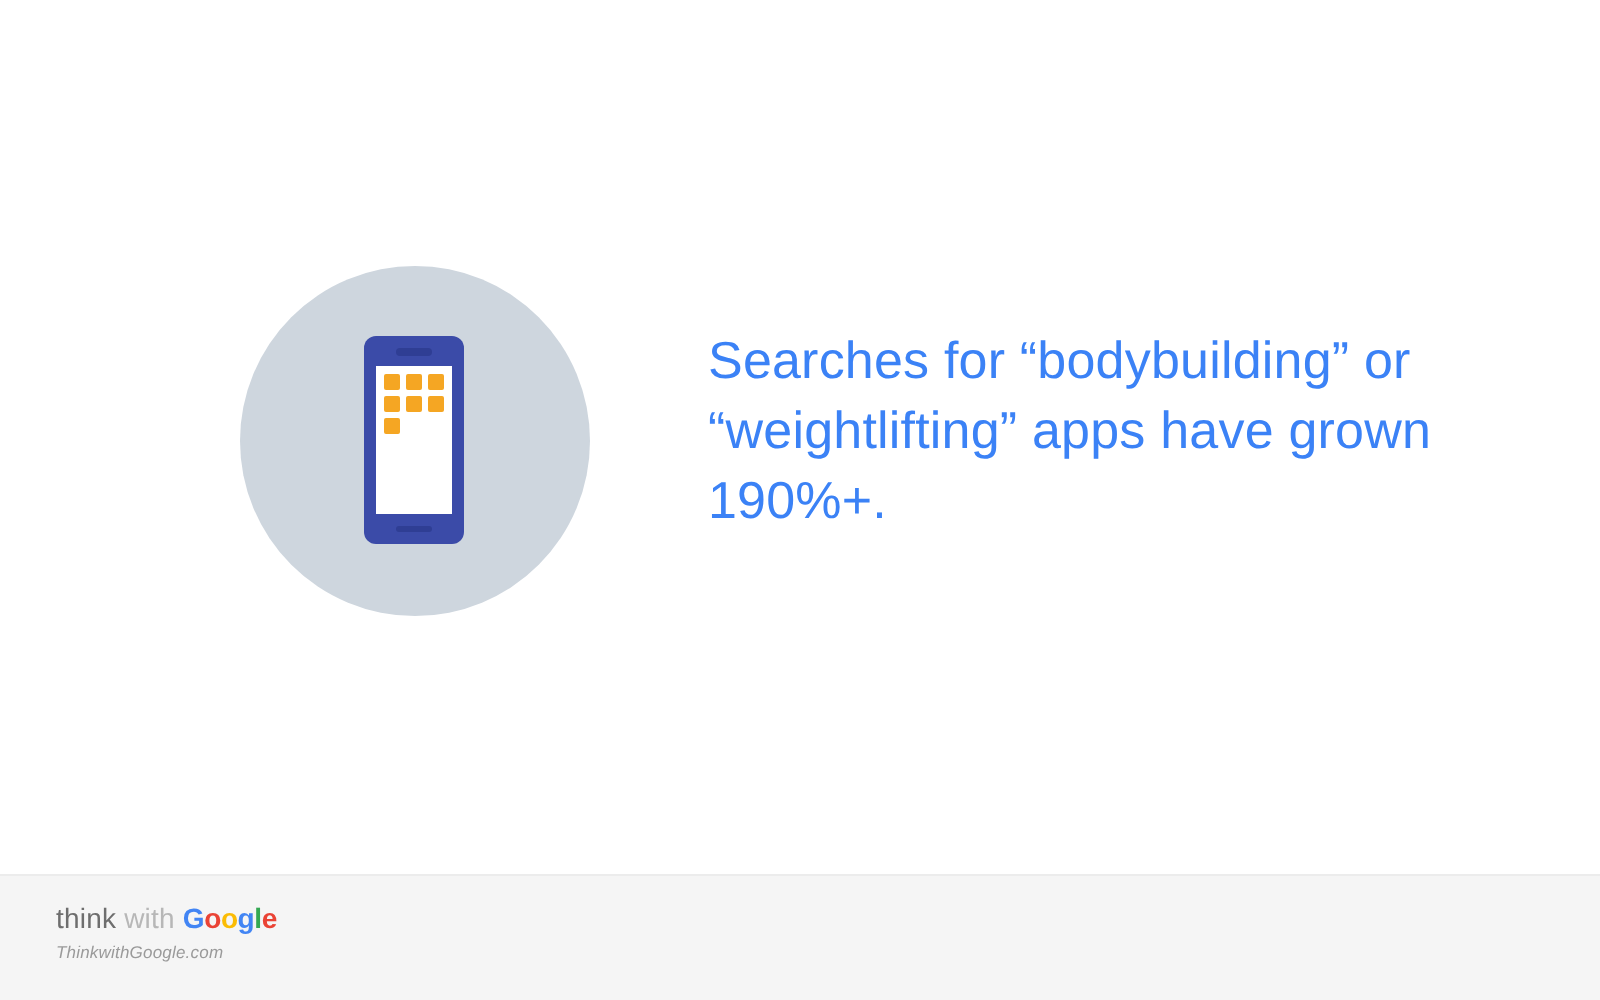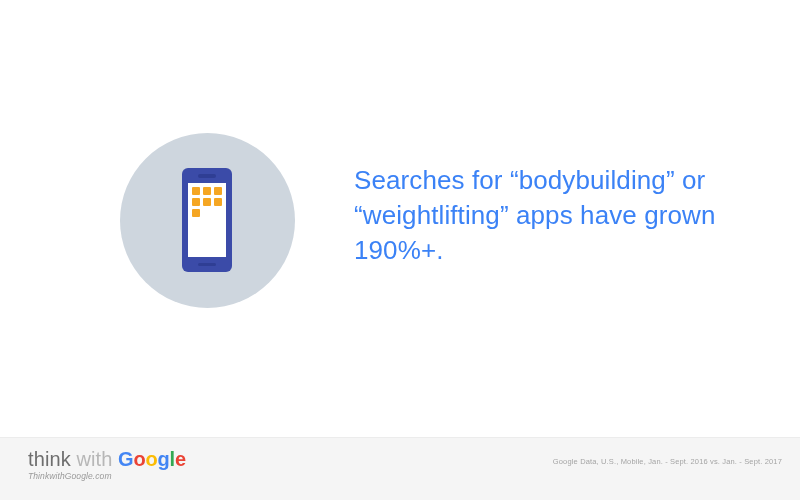--- a/index.html
+++ b/index.html
@@ -135,21 +135,21 @@
     background: #f5f5f5;
     border-top: 1px solid #ececec;
     box-sizing: border-box;
   }
   #brand-block {
     position: absolute;
     left: 28px;
     top: 13px;
   }
   #brand-lockup {
-    font-size: 20px;
+    font-size: 14px;
     line-height: 17px;
     letter-spacing: 0.1px;
     white-space: nowrap;
   }
   .brand-think {
     color: #6e6e6e;
   }
   .brand-with {
     color: #b7b7b7;
   }
@@ -214,17 +214,16 @@
 
   <div id="footer" style="background: rgb(245, 245, 245);">
 
     <div id="brand-block">
       <div id="brand-lockup">
         <span class="brand-think">think</span><span>&nbsp;</span><span class="brand-with">with</span><span>&nbsp;</span><span id="google-word"><span style="color: rgb(66, 133, 244);">G</span><span style="color: rgb(234, 67, 53);">o</span><span style="color: rgb(251, 188, 5);">o</span><span style="color: rgb(66, 133, 244);">g</span><span style="color: rgb(52, 168, 83);">l</span><span style="color: rgb(234, 67, 53);">e</span></span>
       </div>
       <div id="brand-url">ThinkwithGoogle.com</div>
     </div>
 
-    <div id="source-note">Google Data, U.S., Mobile, Jan. - Sept. 2016 vs. Jan. - Sept. 2017</div>
 
   </div>
 
 </div>
 
 </body></html>

